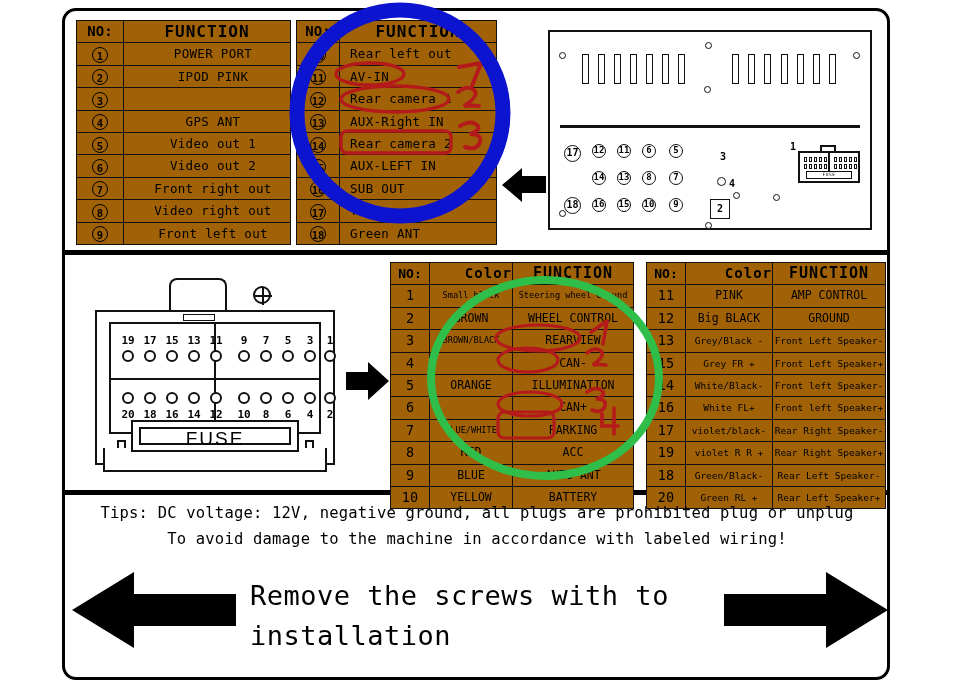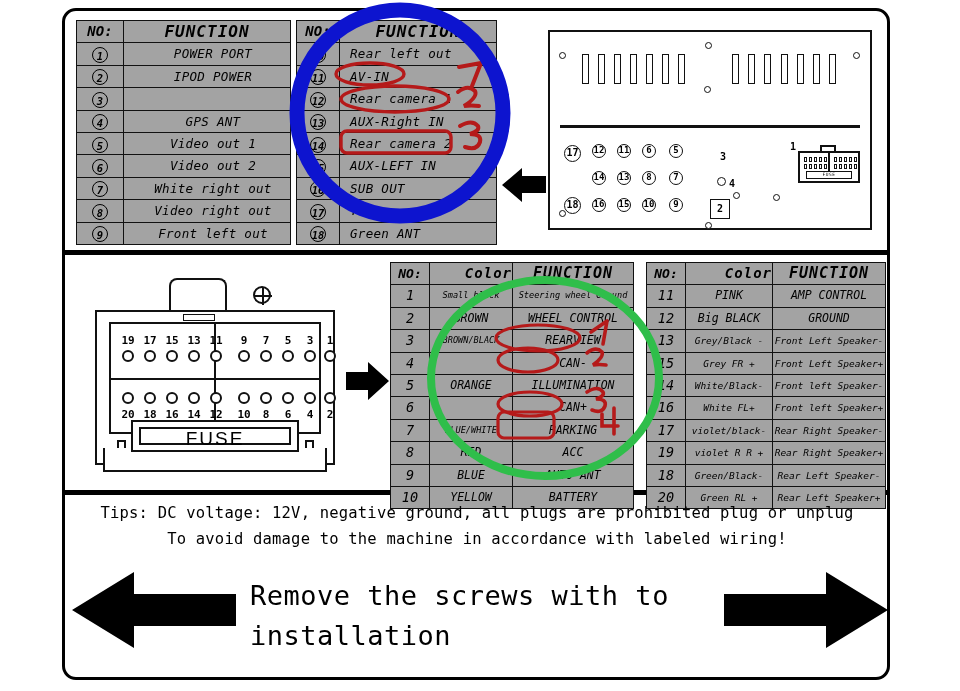--- a/index.html
+++ b/index.html
@@ -10,21 +10,21 @@
 
   
   .frame{position:absolute;left:62px;top:8px;width:828px;height:672px;
          border:3px solid #000;border-radius:14px;box-sizing:border-box;background:#fff;}
 
   .hdiv{position:absolute;left:62px;height:5px;background:#000;width:828px;}
   .hdiv.d1{top:250px;}
   .hdiv.d2{top:490px;}
 
   
-  table.tbl{border-collapse:collapse;table-layout:fixed;background:#a3a3a3;font-style:italic;}
+  table.tbl{border-collapse:collapse;table-layout:fixed;background:#a16207;}
   table.tbl td{border:1px solid #111;padding:0;text-align:center;
                font-family:"DejaVu Sans Mono","Liberation Mono",monospace;
                white-space:nowrap;overflow:hidden;}
 
   
   .t1{position:absolute;left:76px;top:20px;width:212px;}
   .t1 td{height:21.4px;line-height:21.4px;}
   .t1 .c-no{width:46px;font-size:13px;font-weight:bold;}
   .t1 .c-fn{width:166px;font-size:12.5px;text-align:center;padding-left:12px;letter-spacing:.3px;}
   .t1 .hdr .c-no{font-size:14px;}
@@ -149,41 +149,41 @@
         <tr class="hdr">
       <td class="c-no">NO:</td>
       <td class="c-fn">FUNCTION</td>
     </tr>
     <tr>
           <td class="c-no"><span class="circnum">1</span></td>
           <td class="c-fn">POWER PORT</td>
         </tr>
     <tr>
           <td class="c-no"><span class="circnum">2</span></td>
-          <td class="c-fn">IPOD POWER</td>
+          <td class="c-fn">IPOD PINK</td>
         </tr>
     <tr>
           <td class="c-no"><span class="circnum">3</span></td>
           <td class="c-fn"></td>
         </tr>
     <tr>
           <td class="c-no"><span class="circnum">4</span></td>
           <td class="c-fn">GPS ANT</td>
         </tr>
     <tr>
           <td class="c-no"><span class="circnum">5</span></td>
           <td class="c-fn">Video out 1</td>
         </tr>
     <tr>
           <td class="c-no"><span class="circnum">6</span></td>
           <td class="c-fn">Video out 2</td>
         </tr>
     <tr>
           <td class="c-no"><span class="circnum">7</span></td>
-          <td class="c-fn">White right out</td>
+          <td class="c-fn">Front right out</td>
         </tr>
     <tr>
           <td class="c-no"><span class="circnum">8</span></td>
           <td class="c-fn">Video right out</td>
         </tr>
     <tr>
           <td class="c-no"><span class="circnum">9</span></td>
           <td class="c-fn">Front left out</td>
         </tr>
   </tbody>

